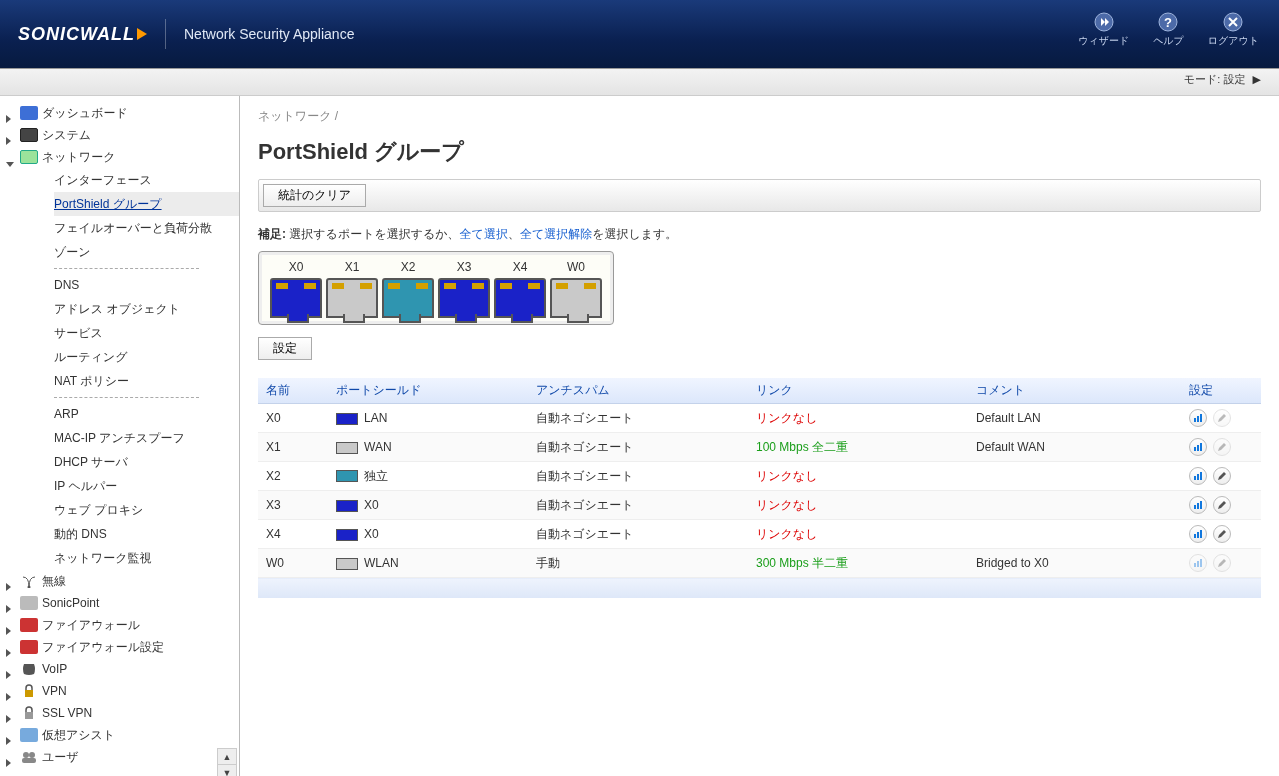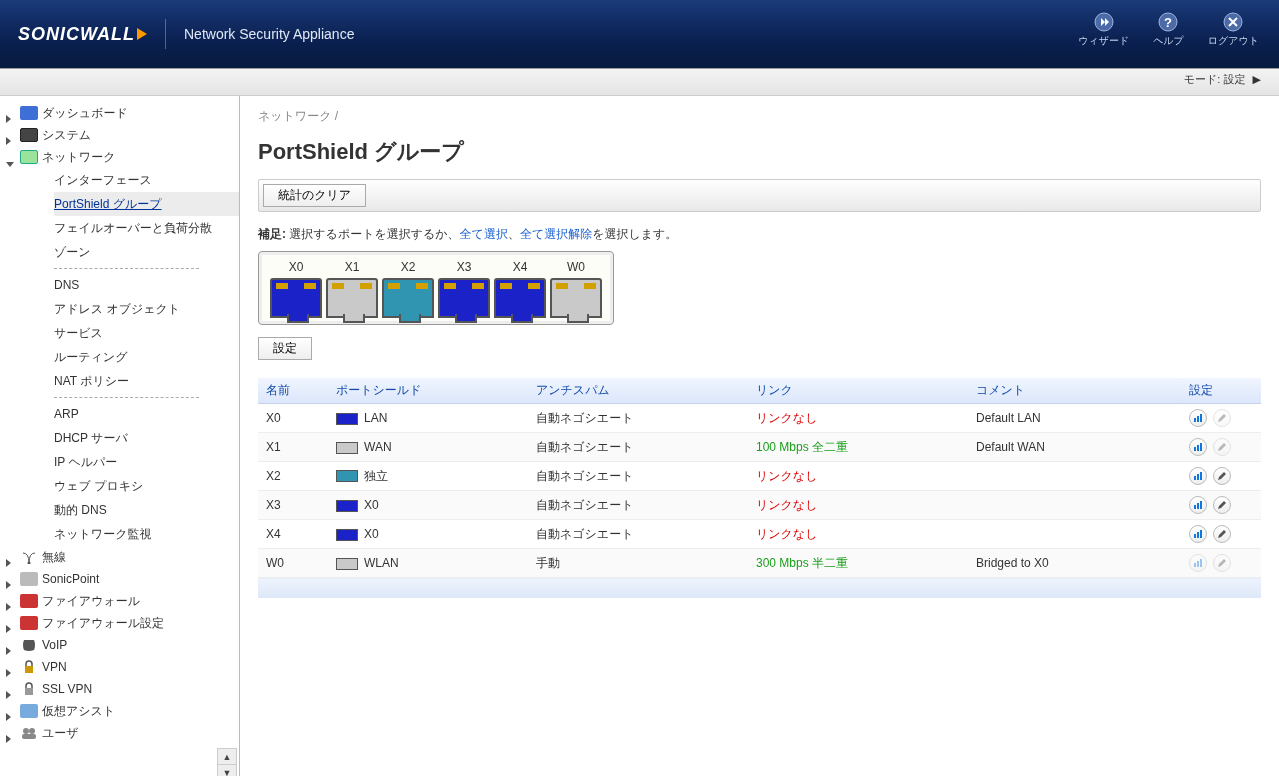--- a/index.html
+++ b/index.html
@@ -159,20 +159,21 @@
           <li>フェイルオーバーと負荷分散</li>
           <li>ゾーン</li>
           <li class="sep"></li>
           <li>DNS</li>
           <li>アドレス オブジェクト</li>
           <li>サービス</li>
           <li>ルーティング</li>
           <li>NAT ポリシー</li>
           <li class="sep"></li>
           <li>ARP</li>
+          <li>MAC-IP アンチスプーフ</li>
           <li>DHCP サーバ</li>
           <li>IP ヘルパー</li>
           <li>ウェブ プロキシ</li>
           <li>動的 DNS</li>
           <li>ネットワーク監視</li>
         </ul>
       </li>
       <li>
           <div class="top">
             <span class="caret"></span>

